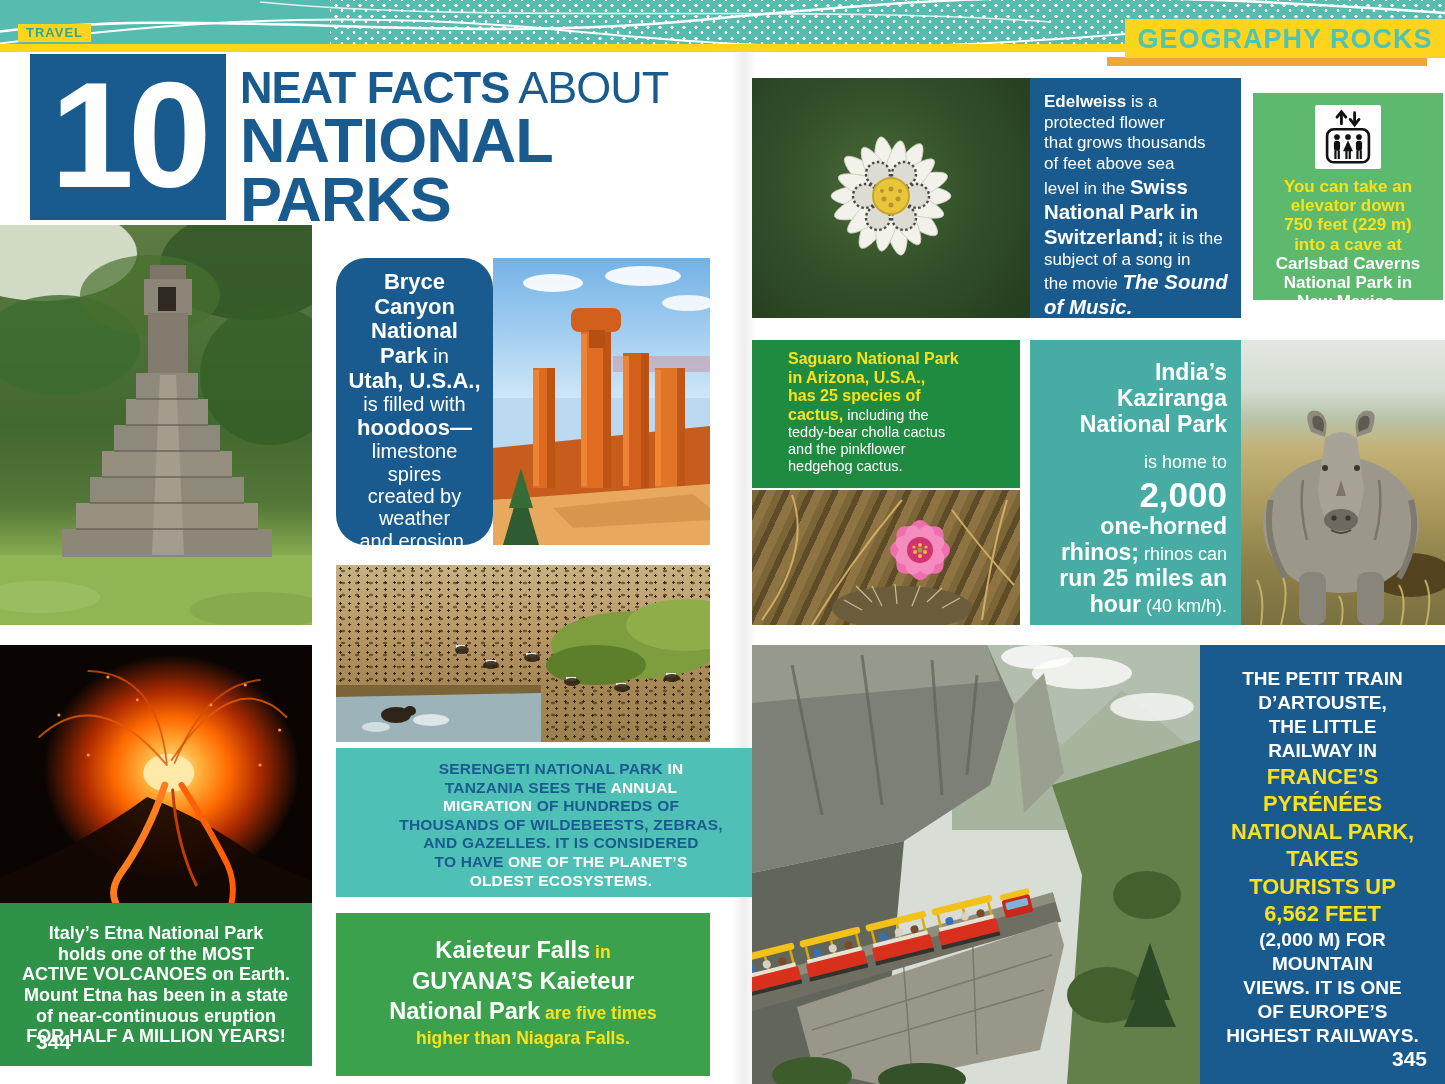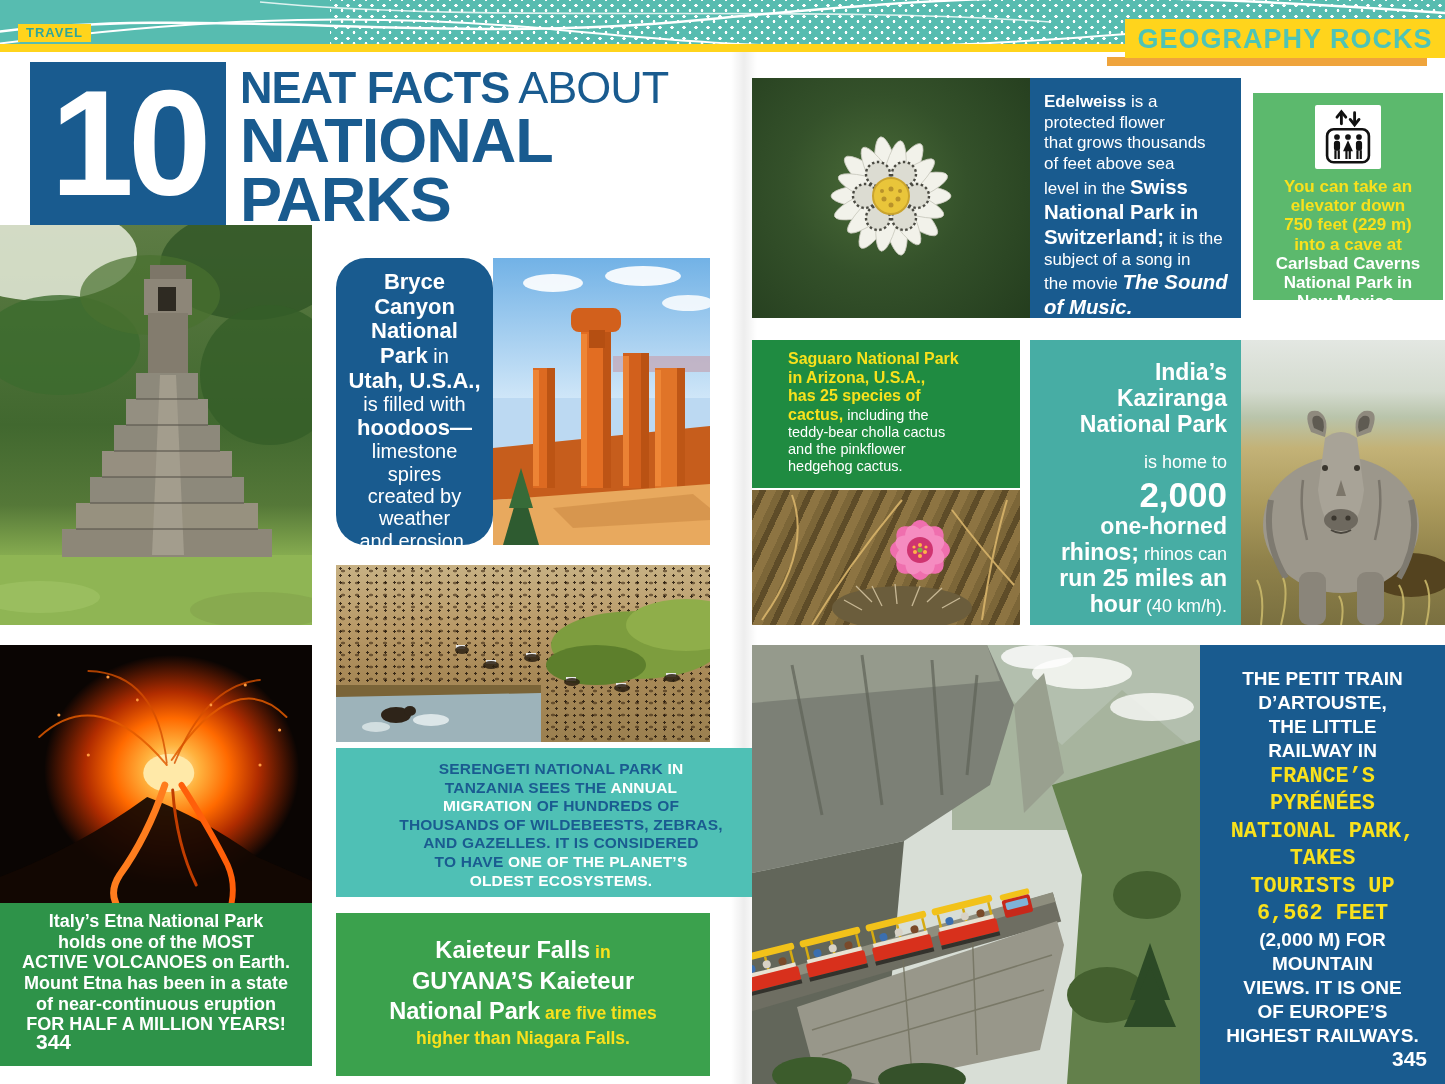--- a/index.html
+++ b/index.html
@@ -32,21 +32,21 @@
     color:var(--travel-text-teal,#2fa69a);font-weight:700;font-size:13px;letter-spacing:1px;
     text-align:center;line-height:18px;}
   .geo-shadow{left:1107px;top:57px;width:320px;height:9px;background:var(--banner-shadow,#efa43c);}
   .geo-banner{left:1125px;top:19px;width:320px;height:39px;background:var(--banner-yellow,#ffd41c);
     color:var(--banner-text-teal,#4ec4b6);font-weight:800;font-size:27px;letter-spacing:1px;
     text-align:center;line-height:40px;}
   .gutter{left:731px;top:52px;width:26px;height:1032px;
     background:linear-gradient(90deg,rgba(0,0,0,0),rgba(0,0,0,.07) 50%,rgba(0,0,0,0));}
 
   
-  .ten-box{left:30px;top:62px;width:196px;height:166px;background:var(--blue,#195b8f);
+  .ten-box{left:30px;top:54px;width:196px;height:166px;background:var(--blue,#195b8f);
     color:#fff;text-align:center;}
   .ten-box span{font-size:150px;font-weight:800;line-height:162px;letter-spacing:-6px;}
   .title{left:240px;top:64px;width:480px;color:var(--blue,#195b8f);}
   .title .l1{font-size:45px;line-height:1.05;letter-spacing:-1px;}
   .title .l1 .heavy{font-weight:800;}
   .title .l1 .light{font-weight:400;}
   .title .l2,.title .l3{font-size:63px;font-weight:800;line-height:.93;letter-spacing:-1px;}
 
   
   .tikal-text{position:absolute;left:34px;top:223px;width:282px;color:#fff;font-size:25px;
@@ -55,37 +55,37 @@
     color:#fff;font-size:20px;line-height:1.12;text-align:center;padding:12px 4px;border-radius:30px;}
   .bryce .sg.b{font-size:1.1em;}
   .serengeti{left:336px;top:748px;width:450px;height:149px;background:var(--teal-box,#4fc0b5);
     color:var(--text-blue,#1a5b90);font-weight:700;font-size:15.5px;line-height:1.2;
     text-align:center;padding:12px 8px;letter-spacing:.2px;}
   .kaieteur{left:336px;top:913px;width:374px;height:163px;background:var(--green-mid,#3ba14d);
     color:var(--text-yellow,#f9e11c);font-weight:700;font-size:17.5px;line-height:1.3;
     text-align:center;padding:22px 8px 0;}
   .kaieteur .sg.lg{font-size:1.35em;margin-top:20px;}
   .etna{left:0;top:903px;width:312px;height:163px;background:var(--green-etna,#2e9349);
-    color:#fff;font-weight:700;font-size:18px;line-height:1.15;text-align:center;padding:8px 10px 0;}
+    color:#fff;font-weight:700;font-size:18px;line-height:1.15;text-align:center;padding:20px 10px 0;}
   .edelbox{left:1030px;top:78px;width:211px;height:240px;background:var(--blue,#195b8f);
     color:#fff;font-size:17px;line-height:1.22;padding:14px 8px 0 14px;}
   .edelbox .sg.lg{font-size:1.2em;}
   .carlsbad{left:1253px;top:93px;width:190px;height:207px;background:var(--green-light,#5cb96d);
     color:var(--text-yellow,#f9e11c);font-weight:700;font-size:17px;line-height:1.13;
     text-align:center;padding:12px 6px 0;}
   .elevator{width:66px;height:64px;background:#fff;border-radius:2px;margin:0 auto 8px;}
   .saguaro{left:752px;top:340px;width:268px;height:148px;background:var(--green-dark,#1f8b41);
     color:#fff;font-size:14.5px;line-height:1.16;padding:10px 6px 0 36px;}
   .saguaro .sg.y{font-size:16px;font-weight:700;}
   .kaziranga{left:1030px;top:340px;width:211px;height:285px;background:var(--teal-box-2,#47ada4);
     color:#fff;font-size:18px;line-height:1.25;text-align:right;padding:20px 14px 0 8px;}
   .kaziranga .sg.xl{font-size:35px;font-weight:700;}
   .trainbox{left:1200px;top:645px;width:245px;height:439px;background:var(--blue,#195b8f);
     color:#fff;font-weight:600;font-size:19px;line-height:1.26;text-align:center;padding:22px 6px 0;}
-  .trainbox .sg.y{font-weight:800;font-family:Liberation Mono, monospace;}
+  .trainbox .sg.y{font-weight:800;}
   .trainbox .sg.lg{font-size:1.15em;}
   .pagenum{position:absolute;color:#fff;font-weight:700;font-size:21px;}
   .pn-left{left:36px;bottom:12px;}
   .pn-right{right:18px;bottom:12px;}
 
   
   .tikal-photo{left:0;top:225px;width:312px;height:400px;
     background:linear-gradient(180deg,#5d7c44 0%,#41682f 50%,#557838 70%,#8fb554 85%,#7ea84a 100%);}
   .volcano-photo{left:0;top:645px;width:312px;height:258px;background:#0a0503;}
   .bryce-photo{left:493px;top:258px;width:217px;height:287px;background:#bcd9f2;}

